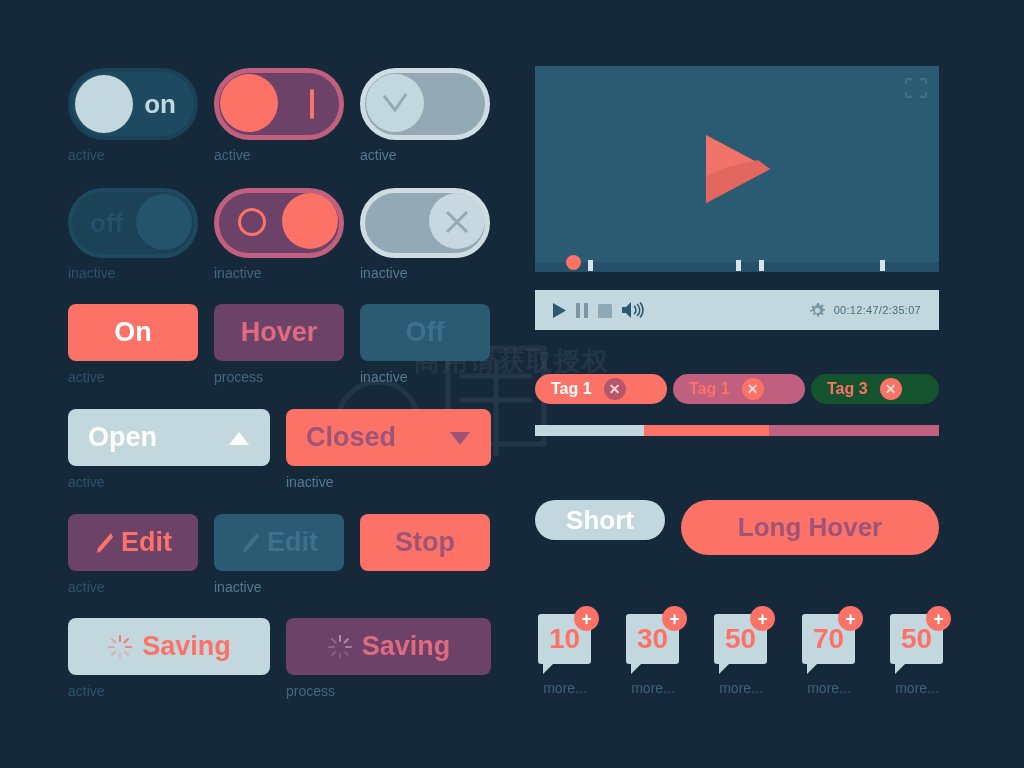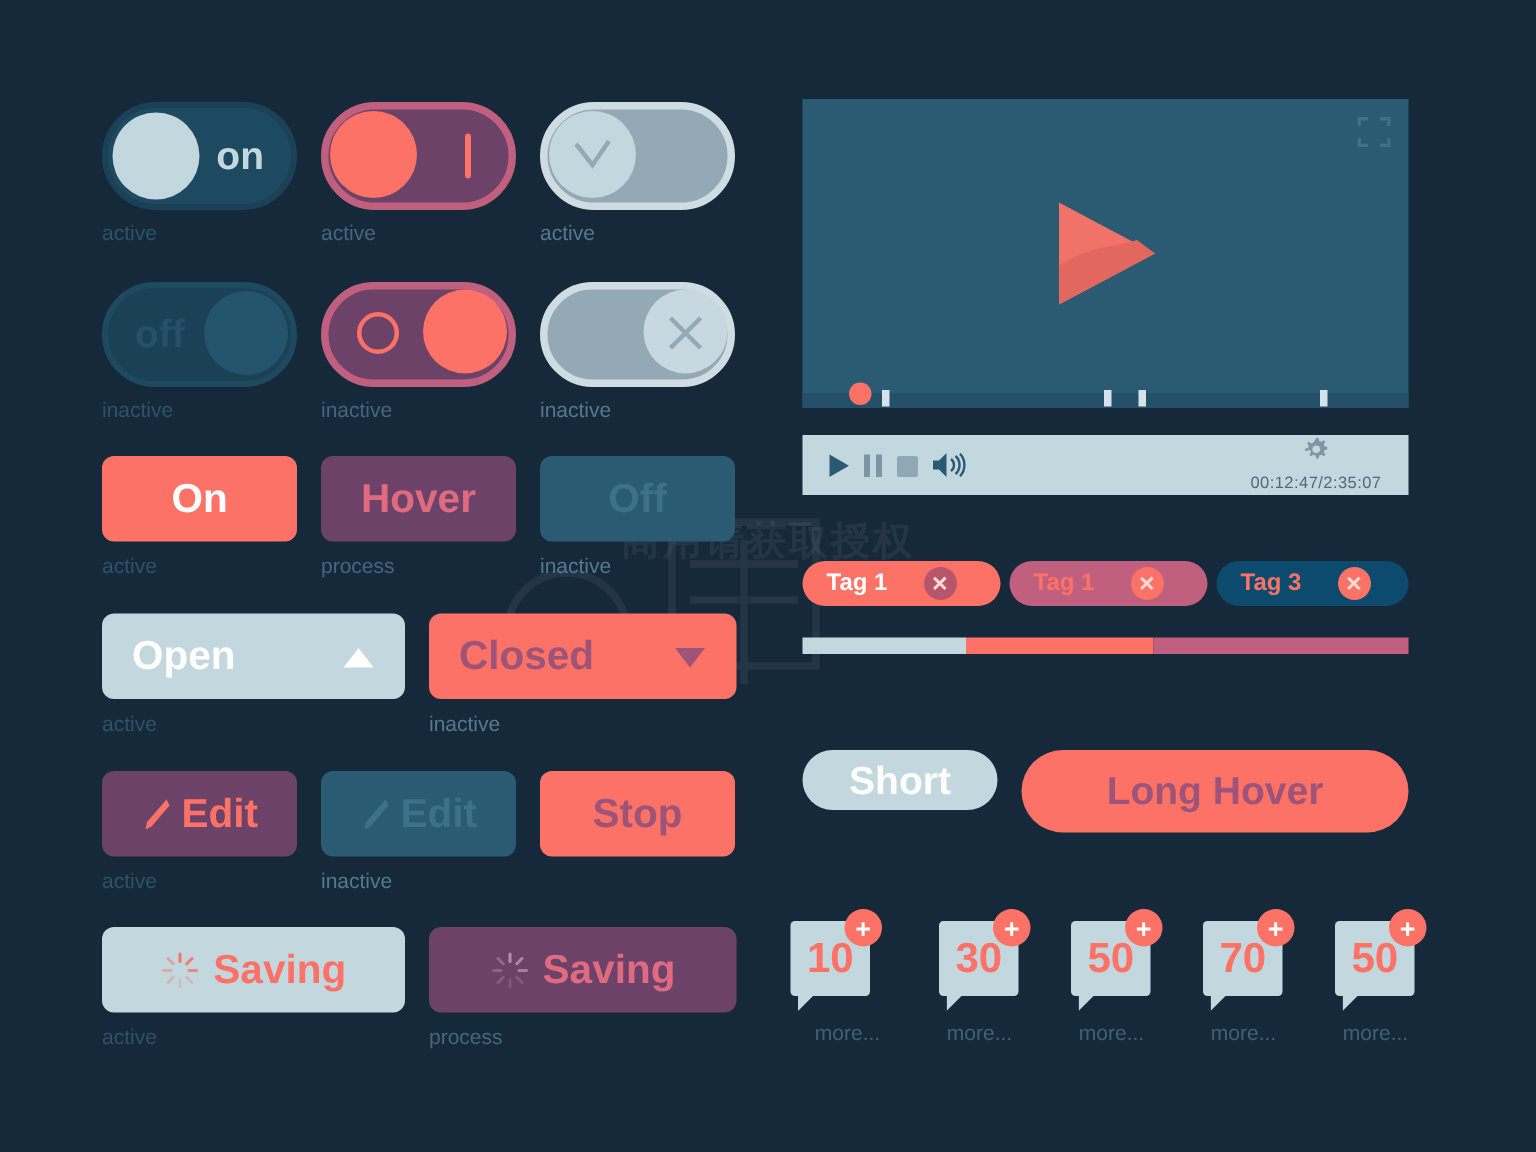--- a/index.html
+++ b/index.html
@@ -66,28 +66,28 @@
   .vid-full{position:absolute;right:12px;top:12px;width:22px;height:20px;}
   .vid-play{position:absolute;left:50%;top:50%;transform:translate(-50%,-50%);}
   .vid-track{position:absolute;left:0;right:0;bottom:0;height:10px;background:#24506a;}
   .vid-dot{position:absolute;left:31px;bottom:2px;width:15px;height:15px;border-radius:50%;background:#fd7267;}
   .vid-mark{position:absolute;bottom:1px;width:5px;height:11px;background:#d7e3e8;}
   .vidbar{
     position:absolute;left:535px;top:290px;width:404px;height:40px;
     background:#c3d7de;display:flex;align-items:center;
   }
   .vidbar-left{display:flex;align-items:center;gap:8px;padding-left:17px;}
-  .vidbar-right{margin-left:auto;display:flex;align-items:center;gap:9px;padding-right:18px;flex-direction:column;}
+  .vidbar-right{margin-left:auto;display:flex;align-items:center;gap:9px;padding-right:18px;}
   .time{font-size:11px;color:#4c6b7b;letter-spacing:.3px;font-family:"Liberation Sans",sans-serif;}
 
   
   .tag{
     position:absolute;height:30px;border-radius:999px;
     display:flex;align-items:center;box-sizing:border-box;
-    font-size:16px;font-weight:bold;padding:0 4px 0 16px;gap:24px;
+    font-size:16px;font-weight:bold;padding:0 4px 0 16px;gap:12px;
   }
   .tag .x{
     width:22px;height:22px;border-radius:50%;
     display:flex;align-items:center;justify-content:center;
     font-size:14px;font-weight:bold;
   }
 
   
   .segbar{position:absolute;left:535px;top:425px;width:404px;height:11px;display:flex;}
   .segbar i{display:block;height:100%;}
@@ -324,39 +324,39 @@
   </div>
 
   <div class="tag" style="left:535px;top:374px;width:132px;background:#fd7267;color:#ffffff;">
     <span>Tag 1</span>
     <span class="x" style="background:#b7566a;color:#ffd9d3;">✕</span>
   </div>
   <div class="tag" style="left:673px;top:374px;width:132px;background:#c0607e;color:#fd7267;">
     <span>Tag 1</span>
     <span class="x" style="background:#fd7267;color:#ffd9d3;">✕</span>
   </div>
-  <div class="tag" style="left:811px;top:374px;width:128px;background:#0c4a6e;color:#fd7267;">
+  <div class="tag" style="left:811px;top:374px;width:128px;background:#14532d;color:#fd7267;">
     <span>Tag 3</span>
     <span class="x" style="background:#fd7267;color:#ffd9d3;">✕</span>
   </div>
 
   <div class="segbar">
     <i style="width:27%;background:#c3d7de;"></i>
     <i style="width:31%;background:#fd7267;"></i>
     <i style="width:42%;background:#c0607e;"></i>
   </div>
 
   <div class="btn pill" style="left:535px;top:500px;width:130px;height:40px;background:#c3d7de;color:#ffffff;font-size:26px;">
     <span>Short</span>
   </div>
   <div class="btn pill" style="left:681px;top:500px;width:258px;height:55px;background:#fd7267;color:#9e5378;font-size:26px;">
     <span>Long Hover</span>
   </div>
 
-  <div class="pin" style="left:527px;top:614px;text-align:right;">
+  <div class="pin" style="left:538px;top:614px;text-align:right;">
     <div class="body"></div>
     <div class="tail"></div>
     <div class="num">10</div>
     <div class="plus">+</div>
   </div>
   <div class="pin-cap" style="left:530px;top:680px;">more...</div>
 
   <div class="pin" style="left:626px;top:614px;">
     <div class="body"></div>
     <div class="tail"></div>

